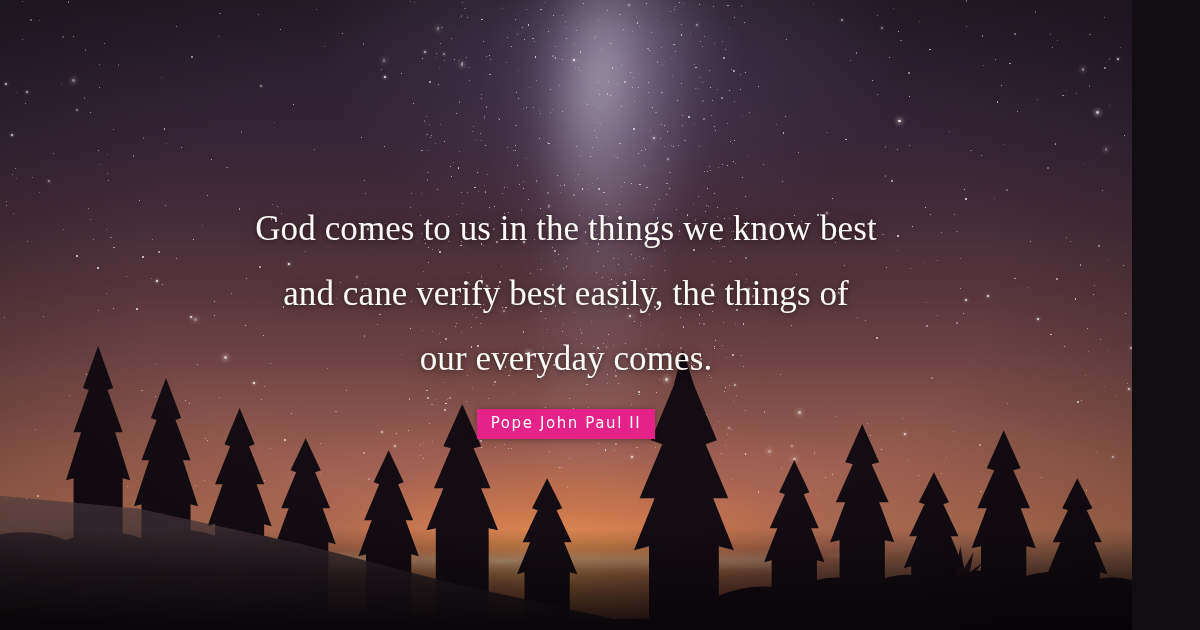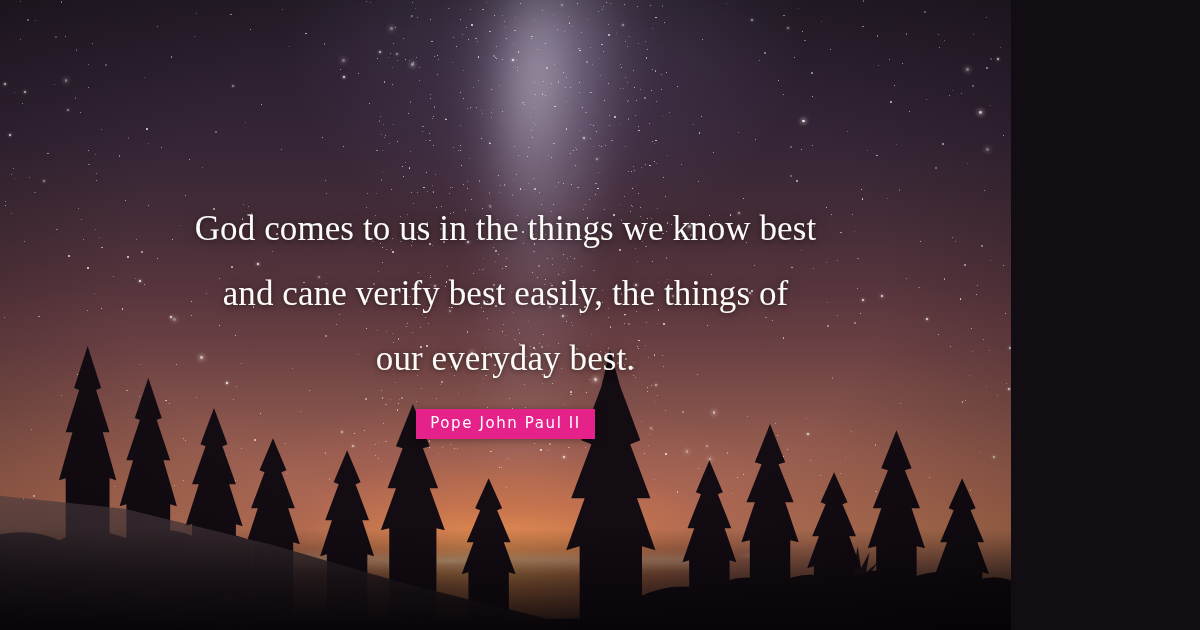--- a/index.html
+++ b/index.html
@@ -8,21 +8,21 @@
   html, body {
     width:1200px; height:630px;
     overflow:hidden;
     background:#120d12;
     font-family:"Liberation Sans", sans-serif;
   }
 
   
   .quote-card {
     position:relative;
-    width:1011px; height:630px;
+    width:1132px; height:630px;
     overflow:hidden;
   }
 
   
   .sky-base {
     position:absolute; inset:0;
     background:
       radial-gradient(ellipse 46% 40% at 50% 92%,
         rgba(236,150,78,0.92) 0%,
         rgba(214,122,74,0.62) 26%,
@@ -1376,20 +1376,20 @@
 
   <div class="snow-slope"></div>
   <div class="foreground-dark"></div>
   <div class="vignette"></div>
 
   <div class="content">
 
     <div class="quote-text">
       <div>God comes to us in the things we know best</div>
       <div>and cane verify best easily, the things of</div>
-      <div>our everyday best.</div>
+      <div>our everyday comes.</div>
     </div>
 
     <div class="author-badge">Pope John Paul II</div>
 
 
   </div>
 </div>
 
 </body></html>

